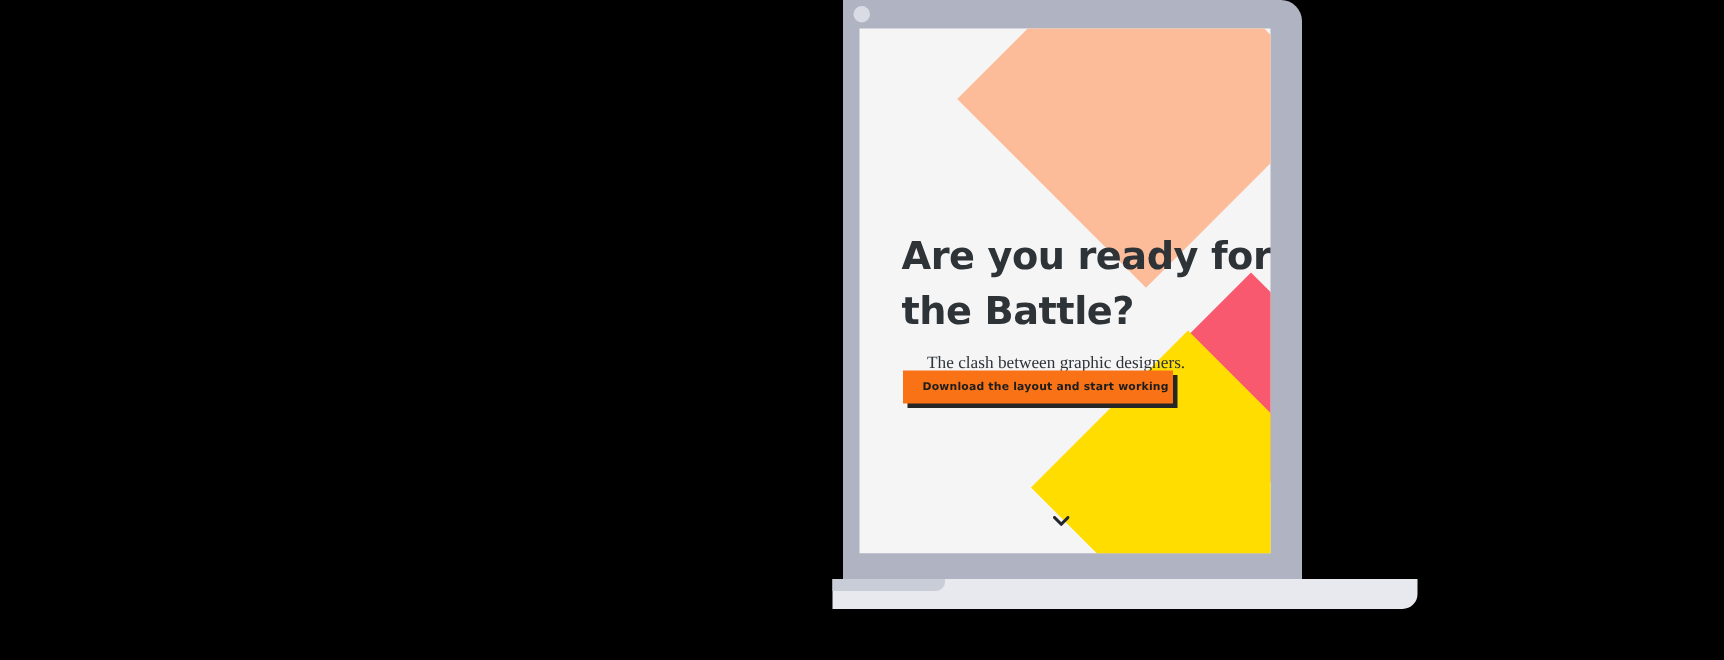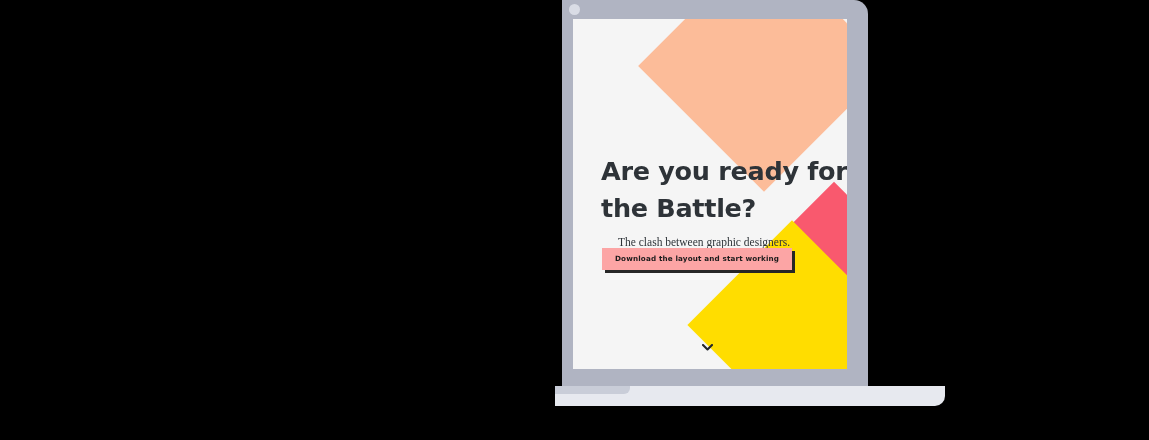--- a/index.html
+++ b/index.html
@@ -169,24 +169,24 @@
   }
 
   .cta-wrap {
     position: absolute;
     left: 29px;
     top: 228px;
   }
   .cta {
     position: relative;
     display: inline-block;
-    background: #fca5a5;
+    background: #f97316;
     color: #1c1c1c;
     border: 0;
-    padding: 7px 13px 8px 13px;
+    padding: 7px 3px 8px 13px;
     font-family: "DejaVu Sans", sans-serif;
     font-size: 7.2px;
     font-weight: bold;
     letter-spacing: 0.15px;
     line-height: 1;
     cursor: pointer;
     box-shadow: 3px 3px 0 #262626;
   }
 
   .scroll-chevron {

